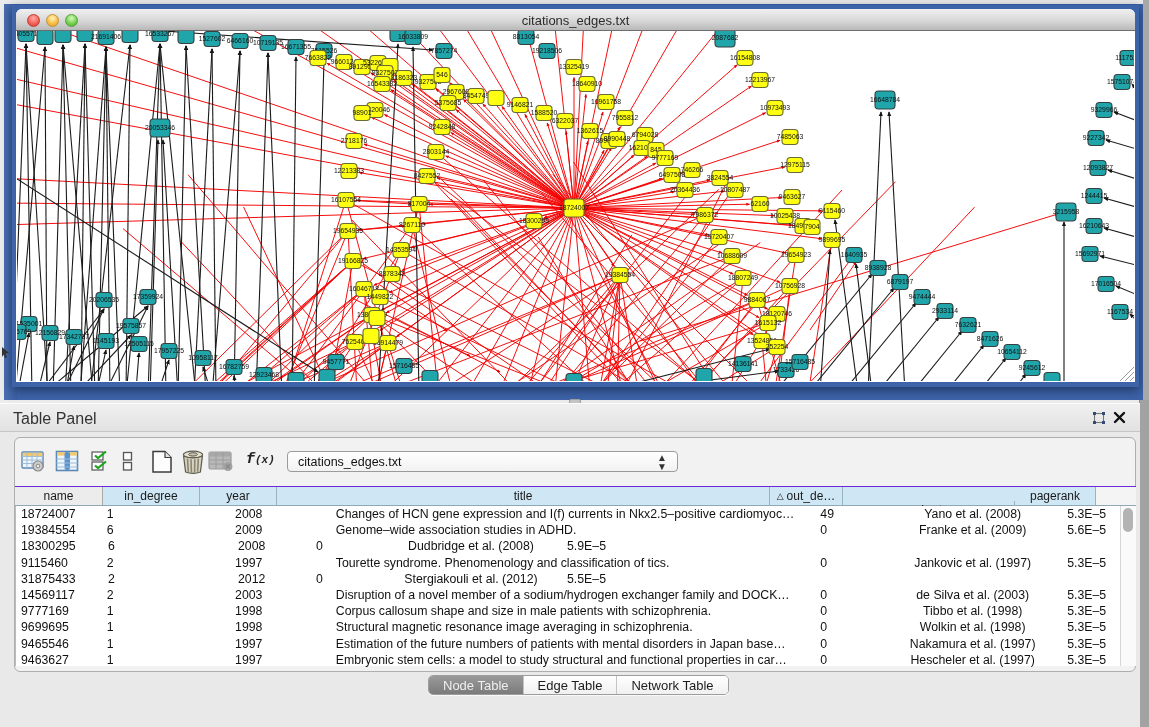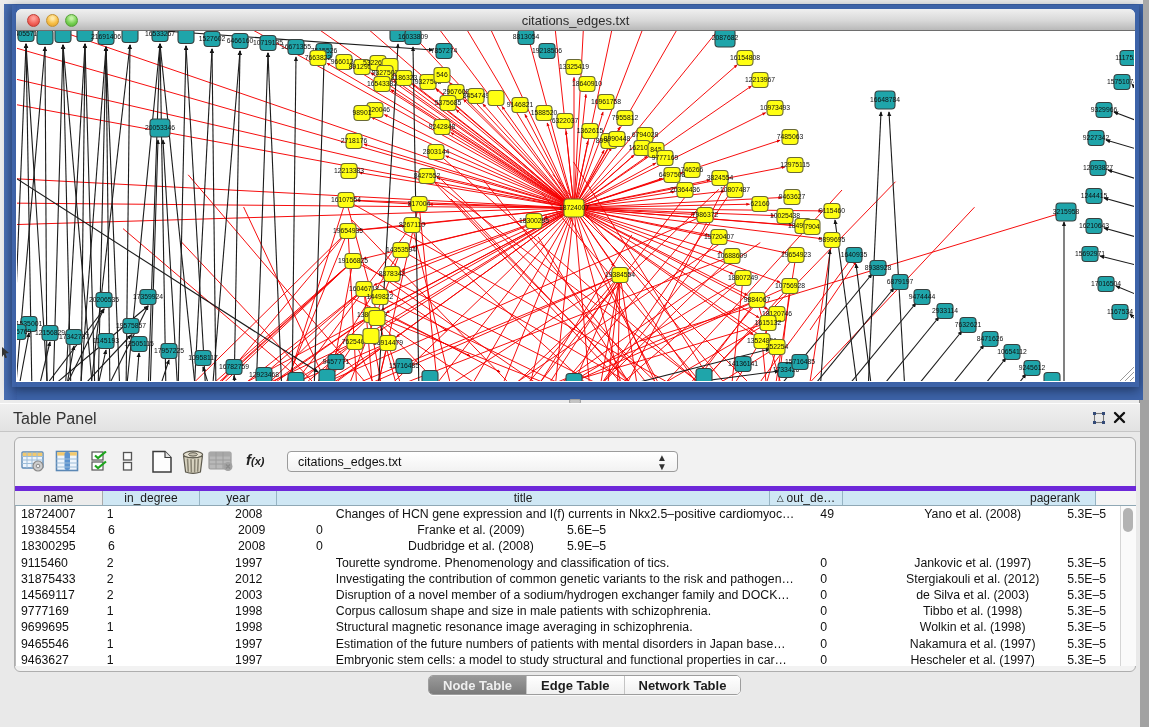--- a/index.html
+++ b/index.html
@@ -54,21 +54,21 @@
 
 #toolbar { position:absolute; left:16px; top:443px; height:36px; }
 .tico { position:absolute; top:7px; }
 #dropdown { position:absolute; left:287px; top:451px; width:391px; height:21px;
   background:linear-gradient(#ffffff,#f2f2f2); border:1px solid #9b9b9b; border-radius:4px; }
 #dropdown .txt { position:absolute; left:10px; top:3px; font-size:12.5px; color:#111; }
 #dropdown .arr { position:absolute; right:10px; top:1px; font-size:10px; color:#333; line-height:9px; }
 
 
 #thead { position:absolute; left:15px; top:486px; width:1121px; height:20px; display:flex;
-  font-size:12px; color:#1a1a1a; background:#cfe7f4; border-top:5px solid #6d28d9; border-bottom:1px solid #8fa8b5;}
+  font-size:12px; color:#1a1a1a; background:#cfe7f4; border-top:1px solid #6d28d9; border-bottom:1px solid #8fa8b5;}
 #thead .h { border-right:1px solid #96b4c4; display:flex; align-items:center; justify-content:center; height:100%; }
 #thead .h0 { width:88px; background:#ececec; border-right:1px solid #aaa; }
 #thead .h1 { width:97px; }
 #thead .h2 { width:77px; }
 #thead .h3 { width:493px; }
 #thead .h4 { width:73px; }
 #thead .h5 { width:172px;margin-top:14px; }
 #thead .h6 { width:81px; }
 #thead .hf { flex:1; background:#f4f4f4; border-right:none; }
 #tbody { position:absolute; left:15px; top:506px; width:1121px; height:160px; background:#fff;
@@ -80,21 +80,21 @@
 #tbody .c3 { width:492px; padding-left:4px; overflow:hidden;margin-left:25px; }
 #tbody .c4 { width:74px; padding-left:5px; }
 #tbody .c5 { width:172px; text-align:center; }
 #tbody .c6 { width:80px; padding-left:10px; }
 #tscroll { position:absolute; left:1120px; top:506px; width:16px; height:160px; background:#fafafa; border-left:1px solid #d5d5d5;}
 #tscroll .thumb { position:absolute; left:2px; top:2px; width:10px; height:24px; background:#b3b3b3; border-radius:5px; }
 
 
 #tabs { position:absolute; left:428px; top:675px; height:20px; display:flex;
   font-size:13px; border:1px solid #9d9d9d; border-radius:5px; overflow:hidden;
-  background:#fff; box-shadow:0 1px 0 rgba(255,255,255,.7);font-weight:bold;}
+  background:#fff; box-shadow:0 1px 0 rgba(255,255,255,.7);}
 #tabs .tab { padding:0 14px; display:flex; align-items:center; color:#1c1c1c;
   border-right:1px solid #c4c4c4; background:linear-gradient(#ffffff,#f0f0f0); }
 #tabs .tab:last-child { border-right:none; }
 #tabs .sel { background:linear-gradient(#9a9a9a,#7b7b7b); color:#efefef; }
 
 
 #status { position:absolute; left:0; top:700px; width:1140px; height:27px; }
 #status .mem { position:absolute; right:48px; top:9px; font-size:12px; color:#1b1b1b; }
 #status .dot { position:absolute; right:26px; top:8px; width:14px; height:14px; border-radius:50%;
   background:#2ec434; border:1.5px solid #4c4c4c; }
@@ -1058,21 +1058,21 @@
       <path d="M3.6 6.2 L5.6 22 Q13 24.8 20.4 22 L22.4 6.2 Q13 9.6 3.6 6.2 Z" fill="#d8d3c0" stroke="#5d5a4e" stroke-width="1.2"></path>
       <path d="M7.5 8.6 L8.3 21.8 M11 9.2 L11.4 22.6 M14.8 9.2 L14.6 22.6 M18.3 8.6 L17.6 21.8" stroke="#8a8574" stroke-width="1.6"></path>
     </svg>
     <svg class="tico" style="left:192px" width="27" height="23">
       <rect x="1" y="2" width="22" height="17" rx="1.5" fill="#b9b9b9" stroke="#9a9a9a" stroke-width="1.2"></rect>
       <rect x="1" y="2" width="22" height="4.5" fill="#a8a8a8"></rect>
       <path d="M8 2 V19 M15 2 V19 M1 10 H23 M1 14 H23" stroke="#9c9c9c" stroke-width="1"></path>
       <circle cx="20" cy="16.5" r="4.5" fill="#a2a2a2"></circle>
       <path d="M18 14.5 l4 4 M22 14.5 l-4 4" stroke="#8b8b8b" stroke-width="1.4"></path>
     </svg>
-    <div class="tico" style="left:230px;top:8px;font-family:Liberation Sans, sans-serif;font-style:italic;font-weight:bold;font-size:15px;color:#222;">f<span style="font-size:11px;">(x)</span></div>
+    <div class="tico" style="left:230px;top:8px;font-family:Liberation Mono, monospace;font-style:italic;font-weight:bold;font-size:15px;color:#222;">f<span style="font-size:11px;">(x)</span></div>
   </div>
   <div id="dropdown">
     <div class="txt">citations_edges.txt</div>
     <div class="arr">▲<br>▼</div>
   </div>
 
   <div id="thead">
     <div class="h h0">name</div>
     <div class="h h1">in_degree</div>
     <div class="h h2">year</div>
@@ -1089,20 +1089,21 @@
         <div class="c2">2008</div>
         <div class="c3">Changes of HCN gene expression and I(f) currents in Nkx2.5–positive cardiomyoc…</div>
         <div class="c4">49</div>
         <div class="c5">Yano et al. (2008)</div>
         <div class="c6">5.3E–5</div>
       </div>
 <div class="tr">
         <div class="c0">19384554</div>
         <div class="c1">6</div>
         <div class="c2">2009</div>
+        <div class="c3">Genome–wide association studies in ADHD.</div>
         <div class="c4">0</div>
         <div class="c5">Franke et al. (2009)</div>
         <div class="c6">5.6E–5</div>
       </div>
 <div class="tr">
         <div class="c0">18300295</div>
         <div class="c1">6</div>
         <div class="c2">2008</div>
         <div class="c4">0</div>
         <div class="c5">Dudbridge et al. (2008)</div>
@@ -1114,21 +1115,20 @@
         <div class="c2">1997</div>
         <div class="c3">Tourette syndrome. Phenomenology and classification of tics.</div>
         <div class="c4">0</div>
         <div class="c5">Jankovic et al. (1997)</div>
         <div class="c6">5.3E–5</div>
       </div>
 <div class="tr">
         <div class="c0">31875433</div>
         <div class="c1">2</div>
         <div class="c2">2012</div>
-        <div class="c3">Investigating the contribution of common genetic variants to the risk and pathogen…</div>
         <div class="c4">0</div>
         <div class="c5">Stergiakouli et al. (2012)</div>
         <div class="c6">5.5E–5</div>
       </div>
 <div class="tr">
         <div class="c0">14569117</div>
         <div class="c1">2</div>
         <div class="c2">2003</div>
         <div class="c3">Disruption of a novel member of a sodium/hydrogen exchanger family and DOCK…</div>
         <div class="c4">0</div>

